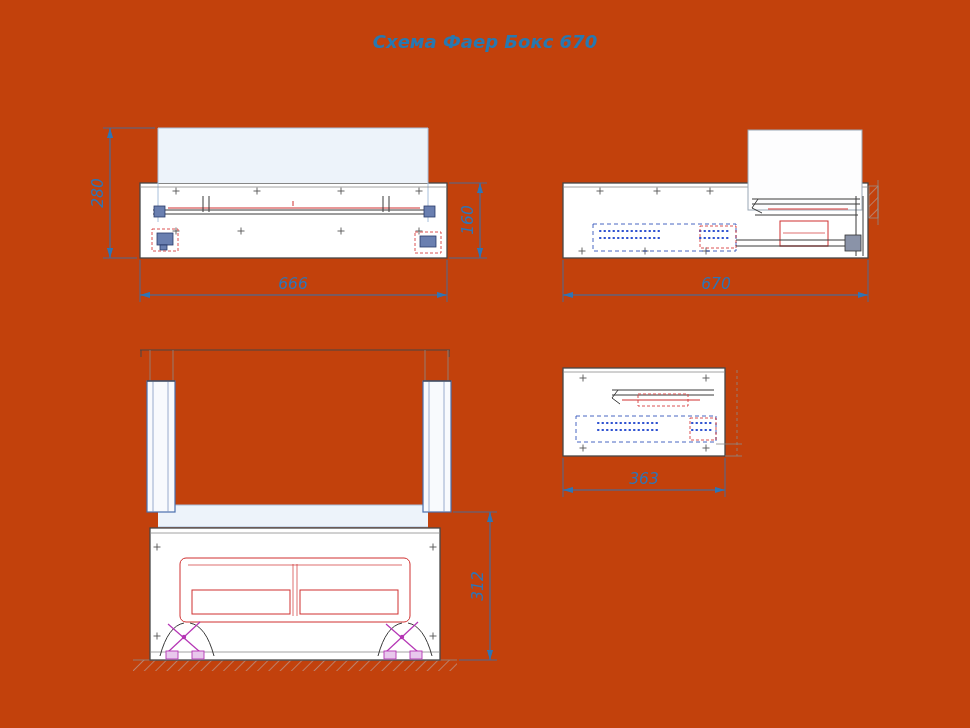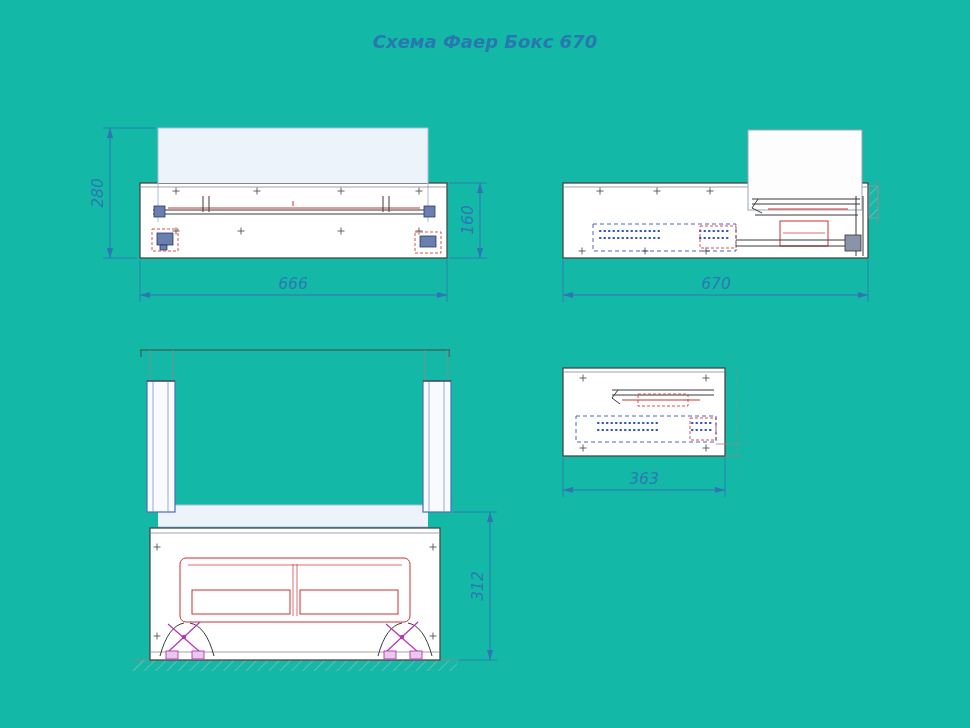--- a/index.html
+++ b/index.html
@@ -1,16 +1,16 @@
 <!DOCTYPE html>
 <html><head>
 <meta charset="utf-8">
 <style>
   html,body { margin:0; padding:0; background:#fff; }
-  #page { width:970px; height:728px; background:#14b8a6; position:relative;
+  #page { width:970px; height:728px; background:#c2410c; position:relative;
           font-family:"DejaVu Sans", sans-serif; }
   svg { display:block; }
   
   .ol      { stroke:#474747; stroke-width:1.3; fill:#ffffff; }
   .ln      { stroke:#474747; stroke-width:1;   fill:none; }
   .thin    { stroke:#8a8a8a; stroke-width:.8;  fill:none; }
   .lite    { stroke:#a8c0dc; stroke-width:1;   fill:none; }
   .litefill{ fill:#edf3fa; stroke:none; }
   .blue    { stroke:#4a6fae; stroke-width:1.2; fill:#f8fafd; }
   .blueln  { stroke:#8098c0; stroke-width:.8;  fill:none; }

